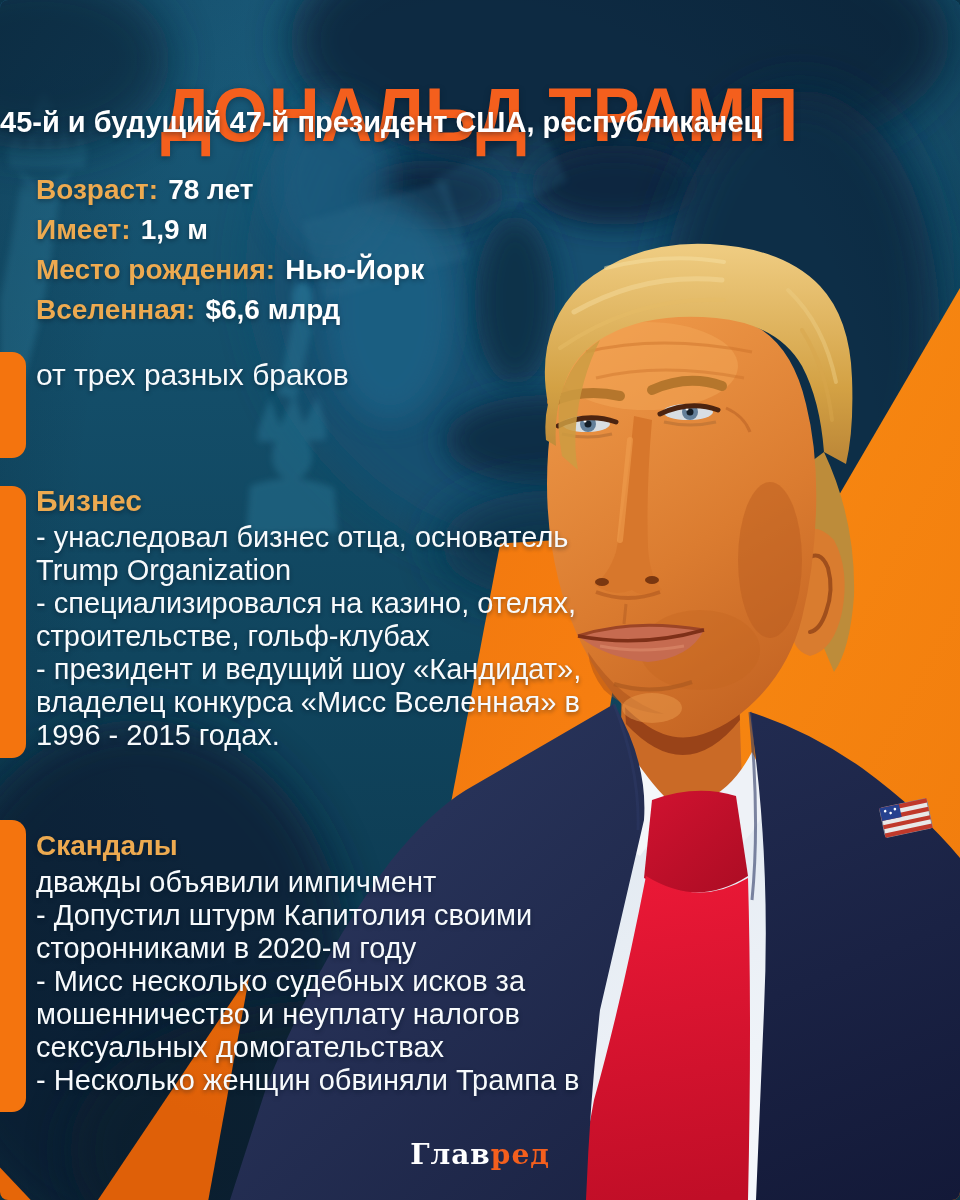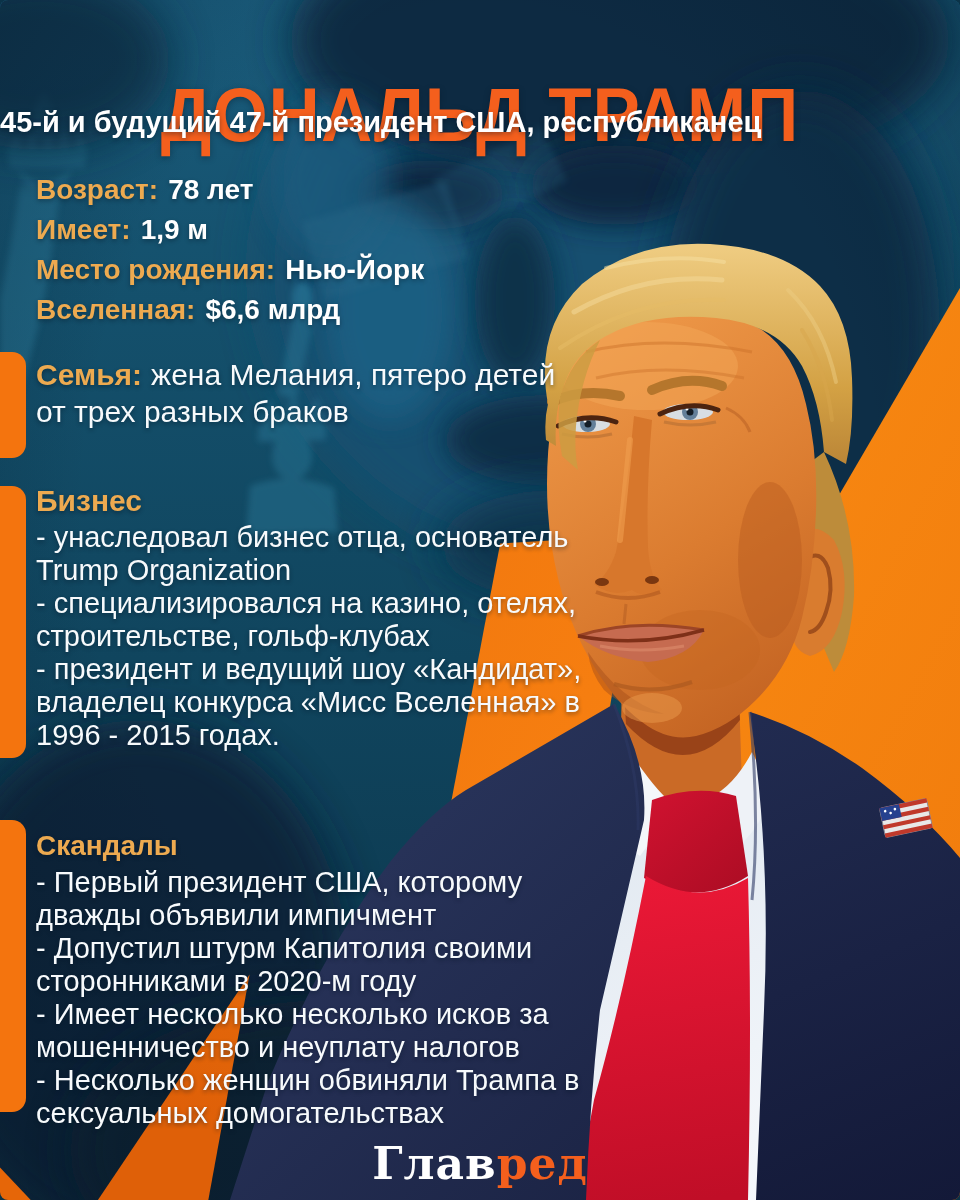--- a/index.html
+++ b/index.html
@@ -60,21 +60,21 @@
   .section .heading{color:var(--gold);font-weight:700;}
   .family{top:356px;font-size:30px;line-height:37px;}
   .family .heading{margin-right:9px;}
   .business{top:482px;font-size:29px;line-height:33px;}
   .business .heading{font-size:30px;line-height:37px;margin-bottom:2px;}
   .scandals{top:827px;font-size:29px;line-height:33px;}
   .scandals .heading{font-size:28px;line-height:37px;margin-bottom:2px;}
   .logo{
     top:1138px;left:0;right:0;text-align:center;
     font-family:"DejaVu Serif","Liberation Serif",serif;
-    font-weight:700;font-size:44px;letter-spacing:1px;
+    font-weight:700;font-size:28px;letter-spacing:1px;
   }
   .logo .w{color:#ffffff;}
   .logo .o{color:var(--accent);}
 </style>
 </head>
 <body>
 
 <div class="poster">
 
   <svg class="layer bg" viewBox="0 0 960 1200" width="960" height="1200" aria-hidden="true">
@@ -267,44 +267,42 @@
     </div>
     <div>
       <span class="fact-label">Место рождения:</span><span class="fact-value">Нью-Йорк</span>
     </div>
     <div>
       <span class="fact-label">Вселенная:</span><span class="fact-value">$6,6 млрд</span>
     </div>
   </div>
 
   <div class="txt section family">
-    <div><span class="heading">Семья:</span><span>жена Мелания, пятеро детей</span></div>
     <div>от трех разных браков</div>
   </div>
 
   <div class="txt section business">
     <div class="heading">Бизнес</div>
     <div>- унаследовал бизнес отца, основатель</div>
     <div>Trump Organization</div>
     <div>- специализировался на казино, отелях,</div>
     <div>строительстве, гольф-клубах</div>
     <div>- президент и ведущий шоу «Кандидат»,</div>
     <div>владелец конкурса «Мисс Вселенная» в</div>
     <div>1996 - 2015 годах.</div>
   </div>
 
   <div class="txt section scandals">
     <div class="heading">Скандалы</div>
-    <div>- Первый президент США, которому</div>
     <div>дважды объявили импичмент</div>
     <div>- Допустил штурм Капитолия своими</div>
     <div>сторонниками в 2020-м году</div>
-    <div>- Имеет несколько несколько исков за</div>
+    <div>- Мисс несколько судебных исков за</div>
     <div>мошенничество и неуплату налогов</div>
+    <div>сексуальных домогательствах</div>
     <div>- Несколько женщин обвиняли Трампа в</div>
-    <div>сексуальных домогательствах</div>
   </div>
 
   <div class="txt logo">
     <span class="w">Глав</span><span class="o">ред</span>
   </div>
 
 </div>
 
 </body></html>

